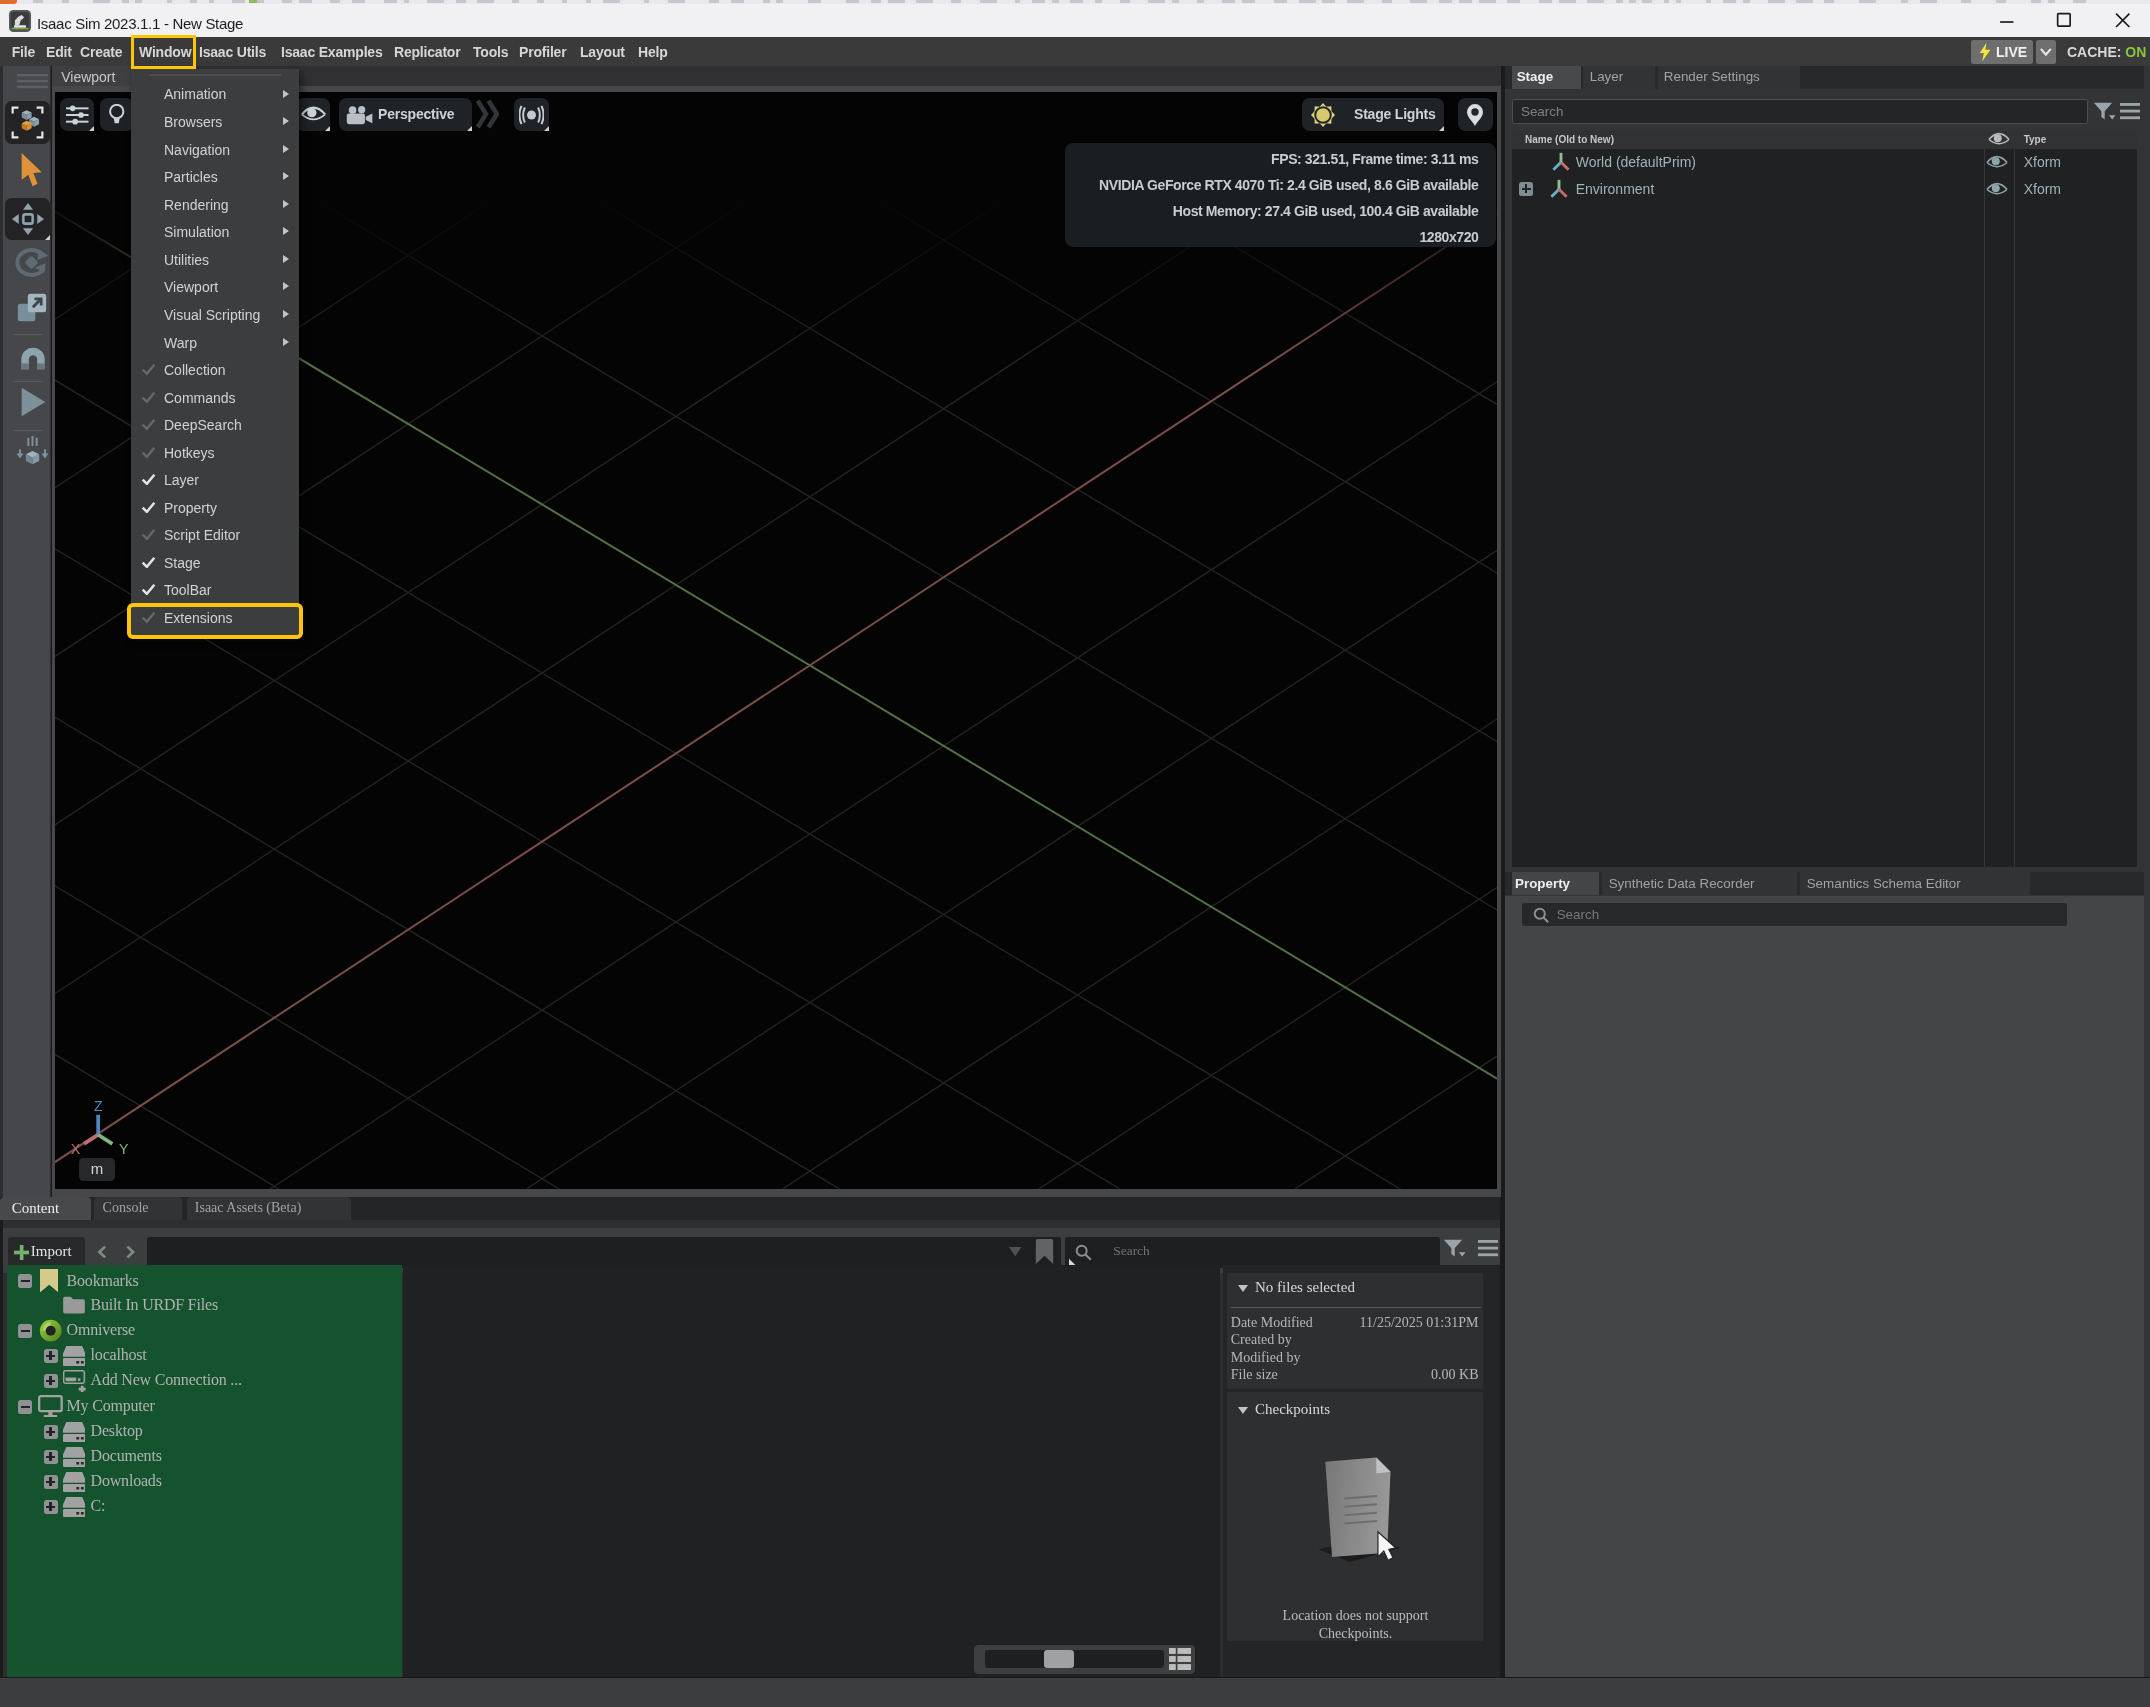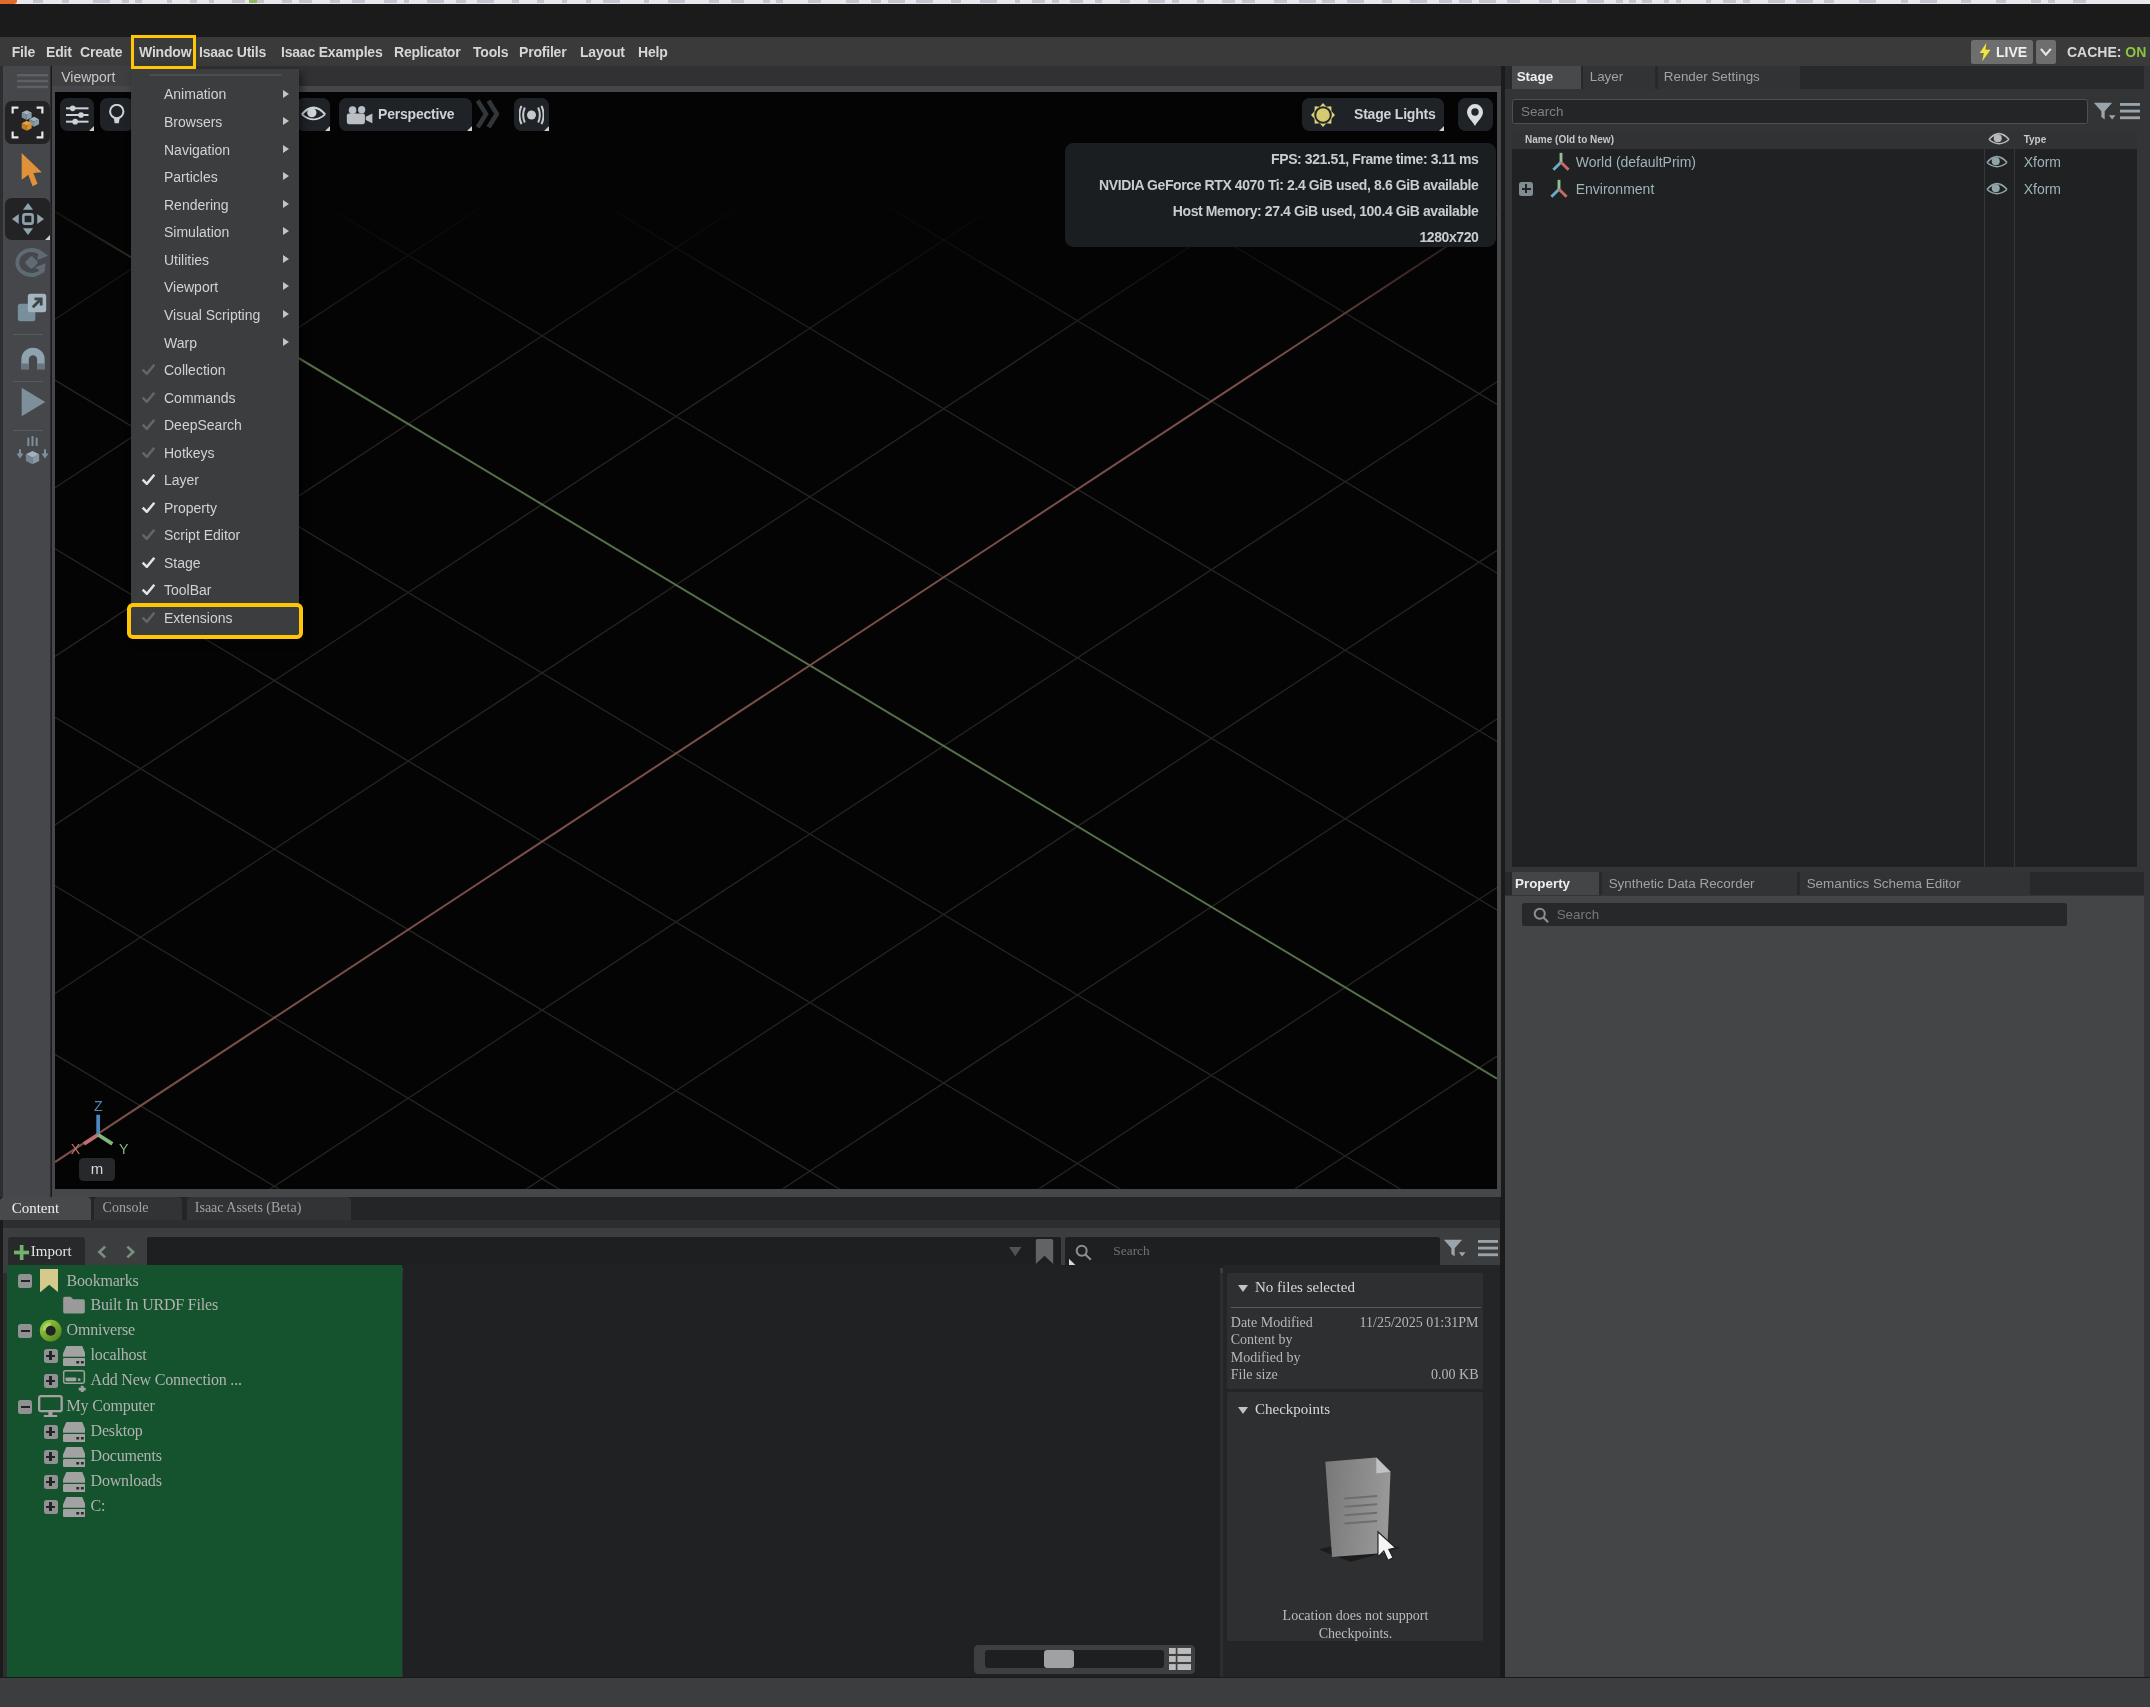--- a/index.html
+++ b/index.html
@@ -138,20 +138,36 @@
 <div class="abs" style="left:1901px;top:0;width:6.7px;height:2.5px;background:#c6c6cf;"></div>
 <div class="abs" style="left:1920px;top:0;width:16.7px;height:2.5px;background:#c6c6cf;"></div>
 <div class="abs" style="left:1961px;top:0;width:10px;height:2.5px;background:#c6c6cf;"></div>
 <div class="abs" style="left:1996px;top:0;width:10px;height:2.5px;background:#c6c6cf;"></div>
 <div class="abs" style="left:2031px;top:0;width:10px;height:2.5px;background:#c6c6cf;"></div>
 <div class="abs" style="left:2048px;top:0;width:6.7px;height:2.5px;background:#c6c6cf;"></div>
 <div class="abs" style="left:2073px;top:0;width:13.4px;height:2.5px;background:#c6c6cf;"></div>
 <div class="abs" style="left:249px;top:0;width:8.3px;height:2.5px;background:#8fba5f;"></div>
 </div>
 
+<div id="titlebar" class="abs">
+  <svg style="left:9.2px;top:5.8px;" width="22" height="22" viewBox="0 0 26 26">
+    <rect x="0" y="0" width="26" height="26" rx="5" fill="#5a5a5c"></rect>
+    <rect x="2" y="2" width="22" height="22" rx="4" fill="#3c3c3e"></rect>
+    <path d="M7 18 L7 12 L11 8 L15 6 L18 9 L14 12 L12 18 Z" fill="#dcdcdc"></path>
+    <rect x="6" y="18" width="14" height="3" fill="#e8e8e8"></rect>
+    <rect x="3" y="21" width="20" height="2" fill="#6fae3f"></rect>
+  </svg>
+  <div class="abs" id="titletext">Isaac Sim 2023.1.1 - New Stage</div>
+  <svg style="left:1995px;top:8.3px;" width="142" height="16.7" viewBox="0 0 170 20">
+    <line x1="6" y1="12" x2="22" y2="12" stroke="#1a1a1a" stroke-width="2"></line>
+    <rect x="75" y="2" width="15" height="15" fill="none" stroke="#1a1a1a" stroke-width="2" rx="1"></rect>
+    <line x1="145" y1="2" x2="161" y2="18" stroke="#1a1a1a" stroke-width="2"></line>
+    <line x1="161" y1="2" x2="145" y2="18" stroke="#1a1a1a" stroke-width="2"></line>
+  </svg>
+</div>
 
 <div id="menubar" class="abs">
 <span class="mitem" style="left:11.7px;">File</span>
 <span class="mitem" style="left:46px;">Edit</span>
 <span class="mitem" style="left:80px;">Create</span>
 <span class="mitem" style="left:139px;">Window</span>
 <span class="mitem" style="left:199px;">Isaac Utils</span>
 <span class="mitem" style="left:281px;">Isaac Examples</span>
 <span class="mitem" style="left:394px;">Replicator</span>
 <span class="mitem" style="left:473px;">Tools</span>
@@ -736,21 +752,21 @@
           <rect x="10" y="19" width="16" height="7" fill="#bcbcbc"></rect>
  </svg>
 </div>
 <div id="detailarea" class="abs">
  <div class="dbox" style="top:7.5px;height:116px;">
   <div class="dtri" style="left:11px;top:12.5px;"></div>
   <span style="position:absolute;left:27.5px;top:6.7px;color:#d8d8d8;font-size:15px;">No files selected</span>
   <div class="abs" style="left:3.3px;top:34px;width:250px;height:1.7px;background:#595b5d;"></div>
   <span style="position:absolute;left:3.3px;top:42px;">Date Modified</span>
           <span style="position:absolute;right:5px;top:42px;">11/25/2025 01:31PM</span>
-  <span style="position:absolute;left:3.3px;top:59px;">Content by</span>
+  <span style="position:absolute;left:3.3px;top:59px;">Created by</span>
   <span style="position:absolute;left:3.3px;top:77px;">Modified by</span>
   <span style="position:absolute;left:3.3px;top:94px;">File size</span>
           <span style="position:absolute;right:5px;top:94px;">0.00 KB</span>
  </div>
  <div class="dbox" style="top:127px;height:249px;">
   <div class="dtri" style="left:11px;top:15px;"></div>
   <span style="position:absolute;left:27.5px;top:9.2px;color:#d8d8d8;font-size:15px;">Checkpoints</span>
   <svg style="left:79px;top:63px;" width="113" height="117" viewBox="0 0 135 140">
    <defs>
               <linearGradient id="docg" x1="0" y1="0" x2="1" y2="0.15">

